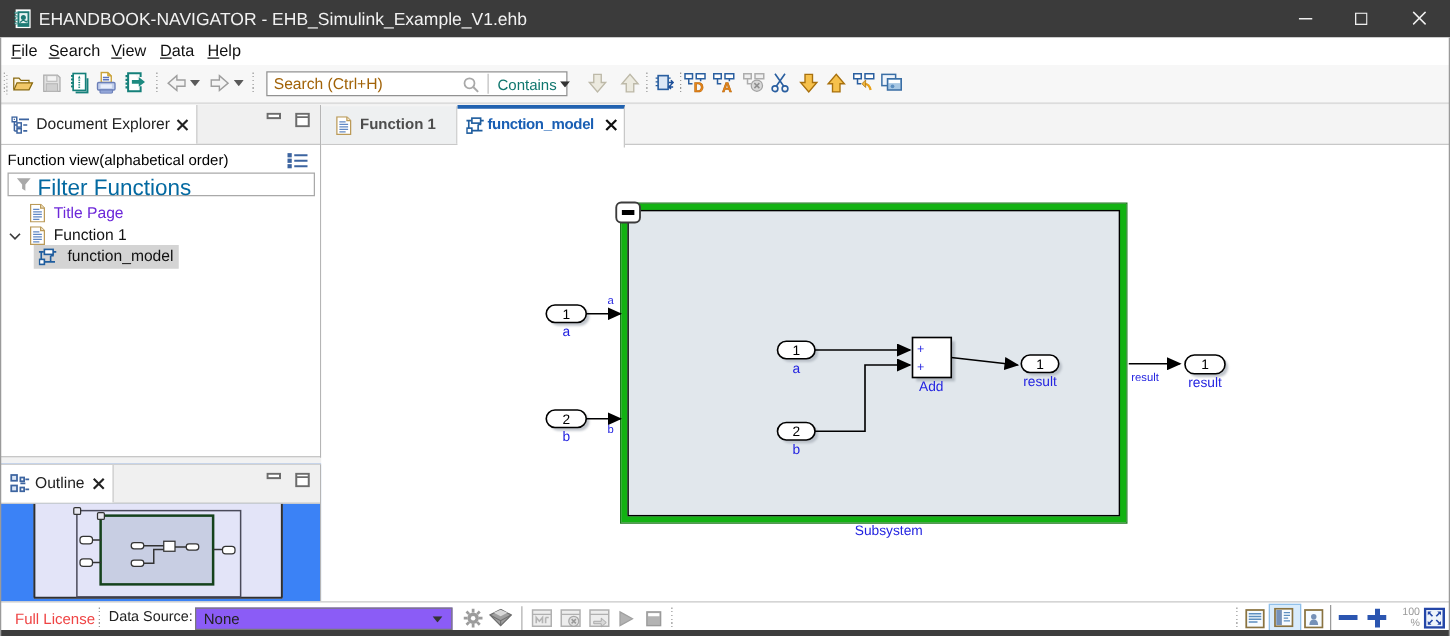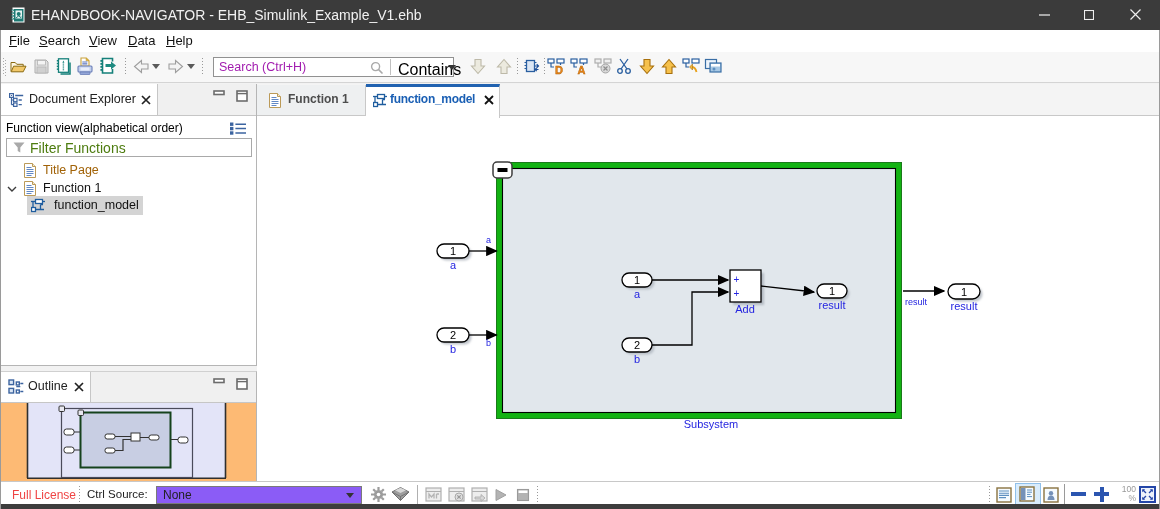--- a/index.html
+++ b/index.html
@@ -114,27 +114,27 @@
 
  <svg class="abs" style="left:168px;top:59px" width="16" height="15" viewBox="0 0 16 15">
   <path d="M7.5 1.5 L14.5 7.5 L7.5 13.5 V10 H1 V5 H7.5 z" fill="#f4f4f4" stroke="#9e9e9e" stroke-width="1.1"></path>
  </svg>
  <svg class="abs" style="left:187px;top:64px" width="8" height="5">
     <path d="M0 0 h8 l-4 5 z" fill="#5a5a5a"></path>
   </svg>
  <div class="dots" style="left:202px;top:58px;height:18px"></div>
 
  <div class="abs" style="left:213px;top:57px;width:239px;height:18px;border:1px solid #919191;background:#fff">
-   <span class="abs" style="left:5px;top:2px;font-size:12.5px;color:#a21caf">Search (Ctrl+H)</span>
+   <span class="abs" style="left:5px;top:2px;font-size:12.5px;color:#a16207">Search (Ctrl+H)</span>
    <svg class="abs" style="left:156px;top:2.5px" width="14" height="14" viewBox="0 0 14 14">
       <circle cx="5.6" cy="5.6" r="4" fill="none" stroke="#a9a9a9" stroke-width="1.4"></circle>
       <path d="M8.6 8.6 L12.5 12.5" stroke="#a9a9a9" stroke-width="1.6"></path>
     </svg>
    <div class="abs" style="left:176px;top:1px;height:16px;width:1px;background:#c0c0c0"></div>
-   <span class="abs" style="left:184px;top:2.5px;font-size:16px;color:#000000">Contains</span>
+   <span class="abs" style="left:184px;top:2.5px;font-size:12px;color:#0f766e">Contains</span>
    <svg class="abs" style="left:233.5px;top:7px" width="8" height="5">
       <path d="M0 0 h8 l-4 5 z" fill="#333"></path>
     </svg>
  </div>
 
  <svg class="abs" style="left:470px;top:58px" width="16" height="17" viewBox="0 0 16 17">
   <path d="M5 1.5 h6 V8 h3.5 L8 15.5 L1.5 8 H5 z" fill="#eceadf" stroke="#bdb9a8" stroke-width="1.1"></path>
  </svg>
  <svg class="abs" style="left:496px;top:58px" width="16" height="17" viewBox="0 0 16 17">
   <path d="M5 15.5 h6 V9 h3.5 L8 1.5 L1.5 9 H5 z" fill="#eceadf" stroke="#bdb9a8" stroke-width="1.1"></path>
@@ -240,31 +240,31 @@
       </g>
   <g stroke="#3c64a0" stroke-width="1.5">
         <path d="M6.4 2.2 h10.6 M6.4 6.6 h10.6 M6.4 11 h10.6"></path>
       </g>
  </svg>
 
  <div class="abs" style="left:6px;top:54px;width:244px;height:17px;border:1px solid #a9a9a9;background:#fff">
   <svg class="abs" style="left:6px;top:3px" width="12" height="11">
         <path d="M0.5 0.5 h11 l-4.2 5 v5 l-2.6 -1.6 v-3.4 z" fill="#a9a9a9"></path>
       </svg>
-  <span class="abs" style="left:23px;top:1px;font-size:14px;color:#4d7c0f">Filter Functions</span>
+  <span class="abs" style="left:23px;top:1px;font-size:18px;color:#0369a1">Filter Functions</span>
  </div>
 
  <svg class="abs" style="left:23px;top:79px" width="14" height="15" viewBox="0 0 14 15">
   <path d="M1.5 0.5 h8 l3 3 V14.5 h-11 z" fill="#fff" stroke="#bb9a58" stroke-width="1"></path>
   <path d="M9.5 0.5 v3 h3" fill="#f4ead2" stroke="#bb9a58" stroke-width="1"></path>
   <g stroke="#6188c4" stroke-width="1">
         <path d="M3.5 4.5 h5 M3.5 6.5 h7 M3.5 8.5 h7 M3.5 10.5 h7 M3.5 12.5 h5"></path>
       </g>
  </svg>
- <span class="abs" style="left:43px;top:79px;font-size:12.5px;color:#a16207">Title Page</span>
+ <span class="abs" style="left:43px;top:79px;font-size:12.5px;color:#6d28d9">Title Page</span>
 
  <svg class="abs" style="left:7px;top:102px" width="10" height="6">
       <path d="M1 1 L5 5 L9 1" fill="none" stroke="#3c3c3c" stroke-width="1.4"></path>
     </svg>
  <svg class="abs" style="left:23px;top:97px" width="14" height="15" viewBox="0 0 14 15">
   <path d="M1.5 0.5 h8 l3 3 V14.5 h-11 z" fill="#fff" stroke="#bb9a58" stroke-width="1"></path>
   <path d="M9.5 0.5 v3 h3" fill="#f4ead2" stroke="#bb9a58" stroke-width="1"></path>
   <g stroke="#6188c4" stroke-width="1">
         <path d="M3.5 4.5 h5 M3.5 6.5 h7 M3.5 8.5 h7 M3.5 10.5 h7 M3.5 12.5 h5"></path>
       </g>
@@ -279,21 +279,21 @@
    <path d="M2 3.5 V11.5"></path>
         <rect x="0.5" y="9.5" width="4" height="4" fill="#fff"></rect>
    <path d="M4.5 11.5 H13 M9.5 6.5 V11.5 M9.5 6.5 H12"></path>
   </g>
  </svg>
  <span class="abs" style="left:54px;top:114px;font-size:12.5px;color:#111">function_model</span>
 </div>
 
 <div class="abs" style="left:0;top:366px;width:256px;height:5px;background:#f2f2f2"></div>
 
-<div class="abs" style="left:0;top:371px;width:256px;height:110px;background:#fdba74;border-right:1px solid #b5b5b5;border-top:1px solid #d0d0d0;overflow:hidden">
+<div class="abs" style="left:0;top:371px;width:256px;height:110px;background:#3b82f6;border-right:1px solid #b5b5b5;border-top:1px solid #d0d0d0;overflow:hidden">
  <div class="abs" style="left:0;top:0;width:256px;height:30px;background:#f0f0f0;border-bottom:1px solid #c6c6c6"></div>
  <div class="abs" style="left:0;top:0;width:90px;height:30px;background:#fff;border-right:1px solid #c6c6c6"></div>
  <svg class="abs" style="left:8px;top:7px" width="16" height="16" viewBox="0 0 16 16">
   <g fill="none" stroke="#3c64a0" stroke-width="1.4">
    <rect x="1" y="1" width="4.6" height="4.6" fill="#dce7f5"></rect>
    <rect x="1" y="9.4" width="4.6" height="4.6" fill="#dce7f5"></rect>
    <rect x="8.3" y="3" width="3" height="3" fill="#fff"></rect>
    <rect x="8.3" y="11" width="3" height="3" fill="#fff"></rect>
   </g>
   <g stroke="#3c64a0" stroke-width="1.3">
@@ -447,21 +447,21 @@
    <text x="707" y="194.5" font-size="11" fill="#2424e0" text-anchor="middle" font-family="Liberation Sans">result</text>
   </g>
 
   <text x="454" y="313" font-size="11" fill="#2424e0" text-anchor="middle" font-family="Liberation Sans">Subsystem</text>
  </svg>
 </div>
 
 <div class="abs" style="left:0;top:481px;width:1160px;height:26px;background:#fff;border-top:1px solid #c8c8c8">
  <span class="abs" style="left:12px;top:6px;font-size:12px;color:#ef4444">Full License</span>
  <div class="dots" style="left:79px;top:4px;height:18px"></div>
- <span class="abs" style="left:87px;top:6px;font-size:11.5px;color:#222">Ctrl Source:</span>
+ <span class="abs" style="left:87px;top:6px;font-size:11.5px;color:#222">Data Source:</span>
  <div class="abs" style="left:156px;top:4px;width:204px;height:16px;border:1px solid #7a7a7a;background:#8b5cf6">
   <span class="abs" style="left:6px;top:1px;font-size:12px;color:#222">None</span>
   <svg class="abs" style="left:189px;top:6px" width="8" height="5">
         <path d="M0 0 h8 l-4 5 z" fill="#333"></path>
       </svg>
  </div>
 
  <svg class="abs" style="left:370px;top:4px" width="17" height="17" viewBox="0 0 17 17">
   <g fill="#9c9c9c">
         <circle cx="8.5" cy="8.5" r="4.6"></circle>

